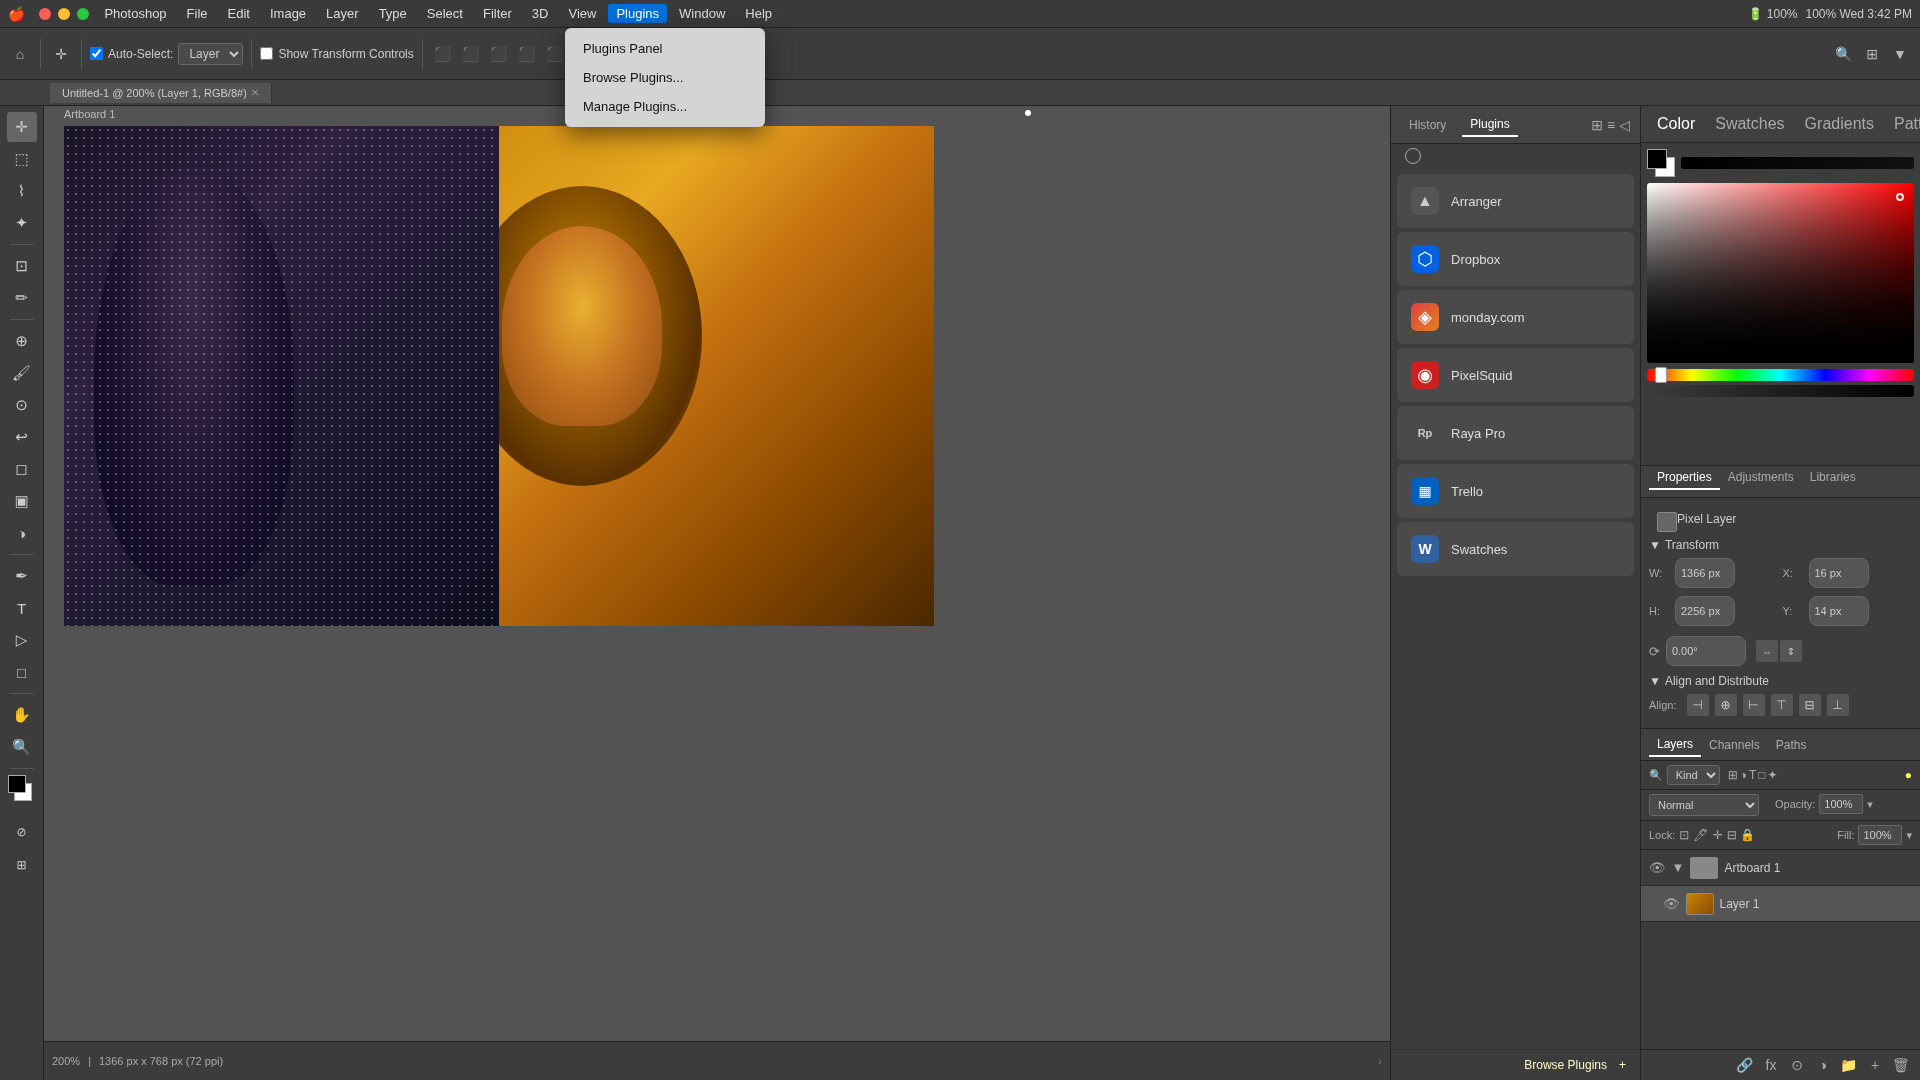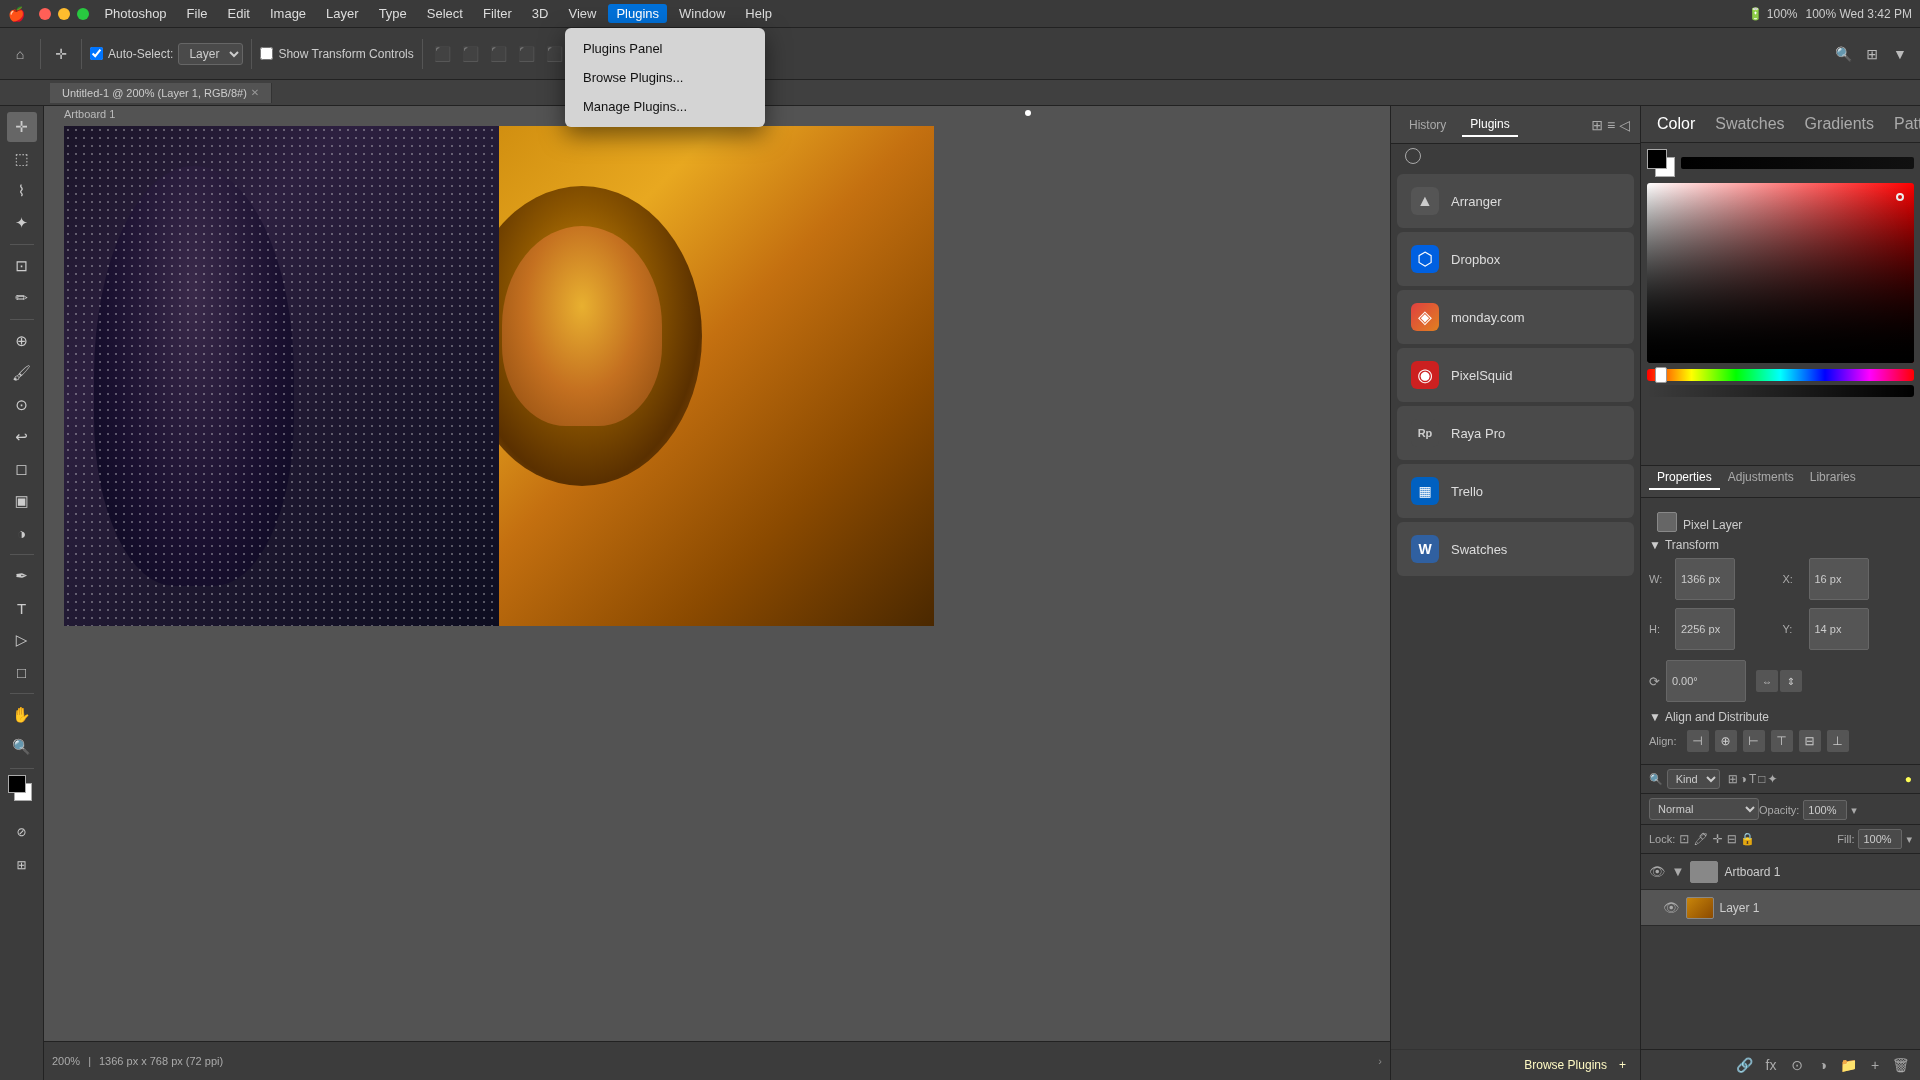--- a/index.html
+++ b/index.html
@@ -141,33 +141,33 @@
     .properties-tabs {
       display: flex; align-items: flex-start; padding: 0 8px; height: 32px; background: #404040;
       border-bottom: 1px solid #222;
     }
     .prop-tab { font-size: 12px; color: #aaa; padding: 4px 8px; cursor: pointer; }
     .prop-tab.active { color: #fff; border-bottom: 2px solid #fff; }
     .properties-content { padding: 8px; }
     .prop-section-header { display: flex; align-items: center; gap: 4px; font-size: 12px; color: #ccc; margin-bottom: 6px; cursor: pointer; }
     .prop-row { display: flex; align-items: center; gap: 6px; margin-bottom: 4px; }
     .prop-label { font-size: 11px; color: #aaa; width: 20px; }
-    .prop-input { background: #555; border: 1px solid #666; color: #ccc; font-size: 11px; padding: 20px 5px; border-radius: 2px; width: 80px; height: 20px; }
+    .prop-input { background: #555; border: 1px solid #666; color: #ccc; font-size: 11px; padding: 14px 5px; border-radius: 8px; width: 80px; height: 20px; }
     .prop-input-small { width: 60px; }
     .align-btn { width: 22px; height: 22px; background: #555; border: none; color: #ccc; font-size: 12px; cursor: pointer; border-radius: 2px; display: flex; align-items: center; justify-content: center; }
 
     
     .layers-section { flex: 1; display: flex; flex-direction: column; overflow: hidden; }
     .layers-tabs { display: flex; align-items: center; padding: 0 8px; height: 32px; background: #404040; border-bottom: 1px solid #222; }
     .layer-tab { font-size: 12px; color: #aaa; padding: 4px 8px; cursor: pointer; }
     .layer-tab.active { color: #fff; border-bottom: 2px solid #fff; }
     .layers-toolbar { display: flex; align-items: center; padding: 4px 8px; gap: 4px; background: #3c3c3c; border-bottom: 1px solid #222; }
     .layers-filter { background: #4a4a4a; border: 1px solid #666; color: #ccc; font-size: 11px; padding: 2px 4px; border-radius: 3px; height: 20px; }
     .layer-filter-icon { font-size: 12px; color: #aaa; cursor: pointer; }
-    .layers-blend { display: flex; align-items: flex-end; gap: 0; padding: 4px 8px; border-bottom: 1px solid #222; }
+    .layers-blend { display: flex; align-items: flex-start; gap: 16px; padding: 4px 8px; border-bottom: 1px solid #222; }
     .blend-select { background: #4a4a4a; border: 1px solid #666; color: #ccc; font-size: 11px; padding: 1px 4px; border-radius: 3px; height: 22px; width: 110px; }
     .opacity-row { display: flex; align-items: center; gap: 4px; }
     .layers-lock { display: flex; align-items: center; gap: 4px; padding: 4px 8px; border-bottom: 1px solid #222; font-size: 11px; color: #aaa; }
     .lock-icon { font-size: 12px; color: #aaa; cursor: pointer; }
     .layers-list { flex: 1; overflow-y: auto; }
     .layer-row { display: flex; align-items: center; padding: 4px 8px; gap: 6px; cursor: pointer; border-bottom: 1px solid #2a2a2a; height: 36px; }
     .layer-row.active { background: #555; }
     .layer-vis { font-size: 13px; color: #aaa; cursor: pointer; }
     .layer-thumb { width: 24px; height: 24px; background: #666; border: 1px solid #888; border-radius: 2px; }
     .layer-name { font-size: 12px; color: #ccc; flex: 1; }
@@ -178,21 +178,21 @@
     #plugins-dropdown {
       position: fixed; left: 565px; top: 28px; width: 200px; background: #d4d4d4; border-radius: 6px;
       box-shadow: 0 8px 24px rgba(0,0,0,0.5); z-index: 2000; padding: 6px 0;
     }
     .dd-item { padding: 7px 18px; font-size: 13px; color: #111; cursor: pointer; }
 
     
     .cursor-dot { position: fixed; width: 6px; height: 6px; background: white; border-radius: 50%; z-index: 3000; pointer-events: none; }
 
     
-    .pixel-layer-row { display: flex; align-items: flex-end; gap: 6px; padding: 6px 8px; }
+    .pixel-layer-row { display: flex; align-items: flex-start; padding: 6px 8px; }
     .pixel-icon { width: 20px; height: 20px; background: #666; border-radius: 2px; border: 1px solid #888; }
   </style>
 </head>
 <body>
 
 <div id="menubar">
   <span class="apple-icon">🍎</span>
   <span class="mac-btn mac-red"></span>
   <span class="mac-btn mac-yellow"></span>
   <span class="mac-btn mac-green"></span>
@@ -472,20 +472,25 @@
           <button class="align-btn">⊕</button>
           <button class="align-btn">⊢</button>
           <button class="align-btn">⊤</button>
           <button class="align-btn">⊟</button>
           <button class="align-btn">⊥</button>
         </div>
       </div>
     </div>
 
     <div class="layers-section">
+      <div class="layers-tabs">
+        <span class="layer-tab active">Layers</span>
+        <span class="layer-tab">Channels</span>
+        <span class="layer-tab">Paths</span>
+      </div>
       <div class="layers-toolbar">
         <span style="font-size:11px; color:#aaa;">🔍</span>
         <select class="layers-filter">
           <option>Kind</option>
         </select>
         <div style="display:flex; gap:2px; margin-left:4px;">
           <span class="layer-filter-icon">⊞</span>
           <span class="layer-filter-icon">◑</span>
           <span class="layer-filter-icon">T</span>
           <span class="layer-filter-icon">□</span>

